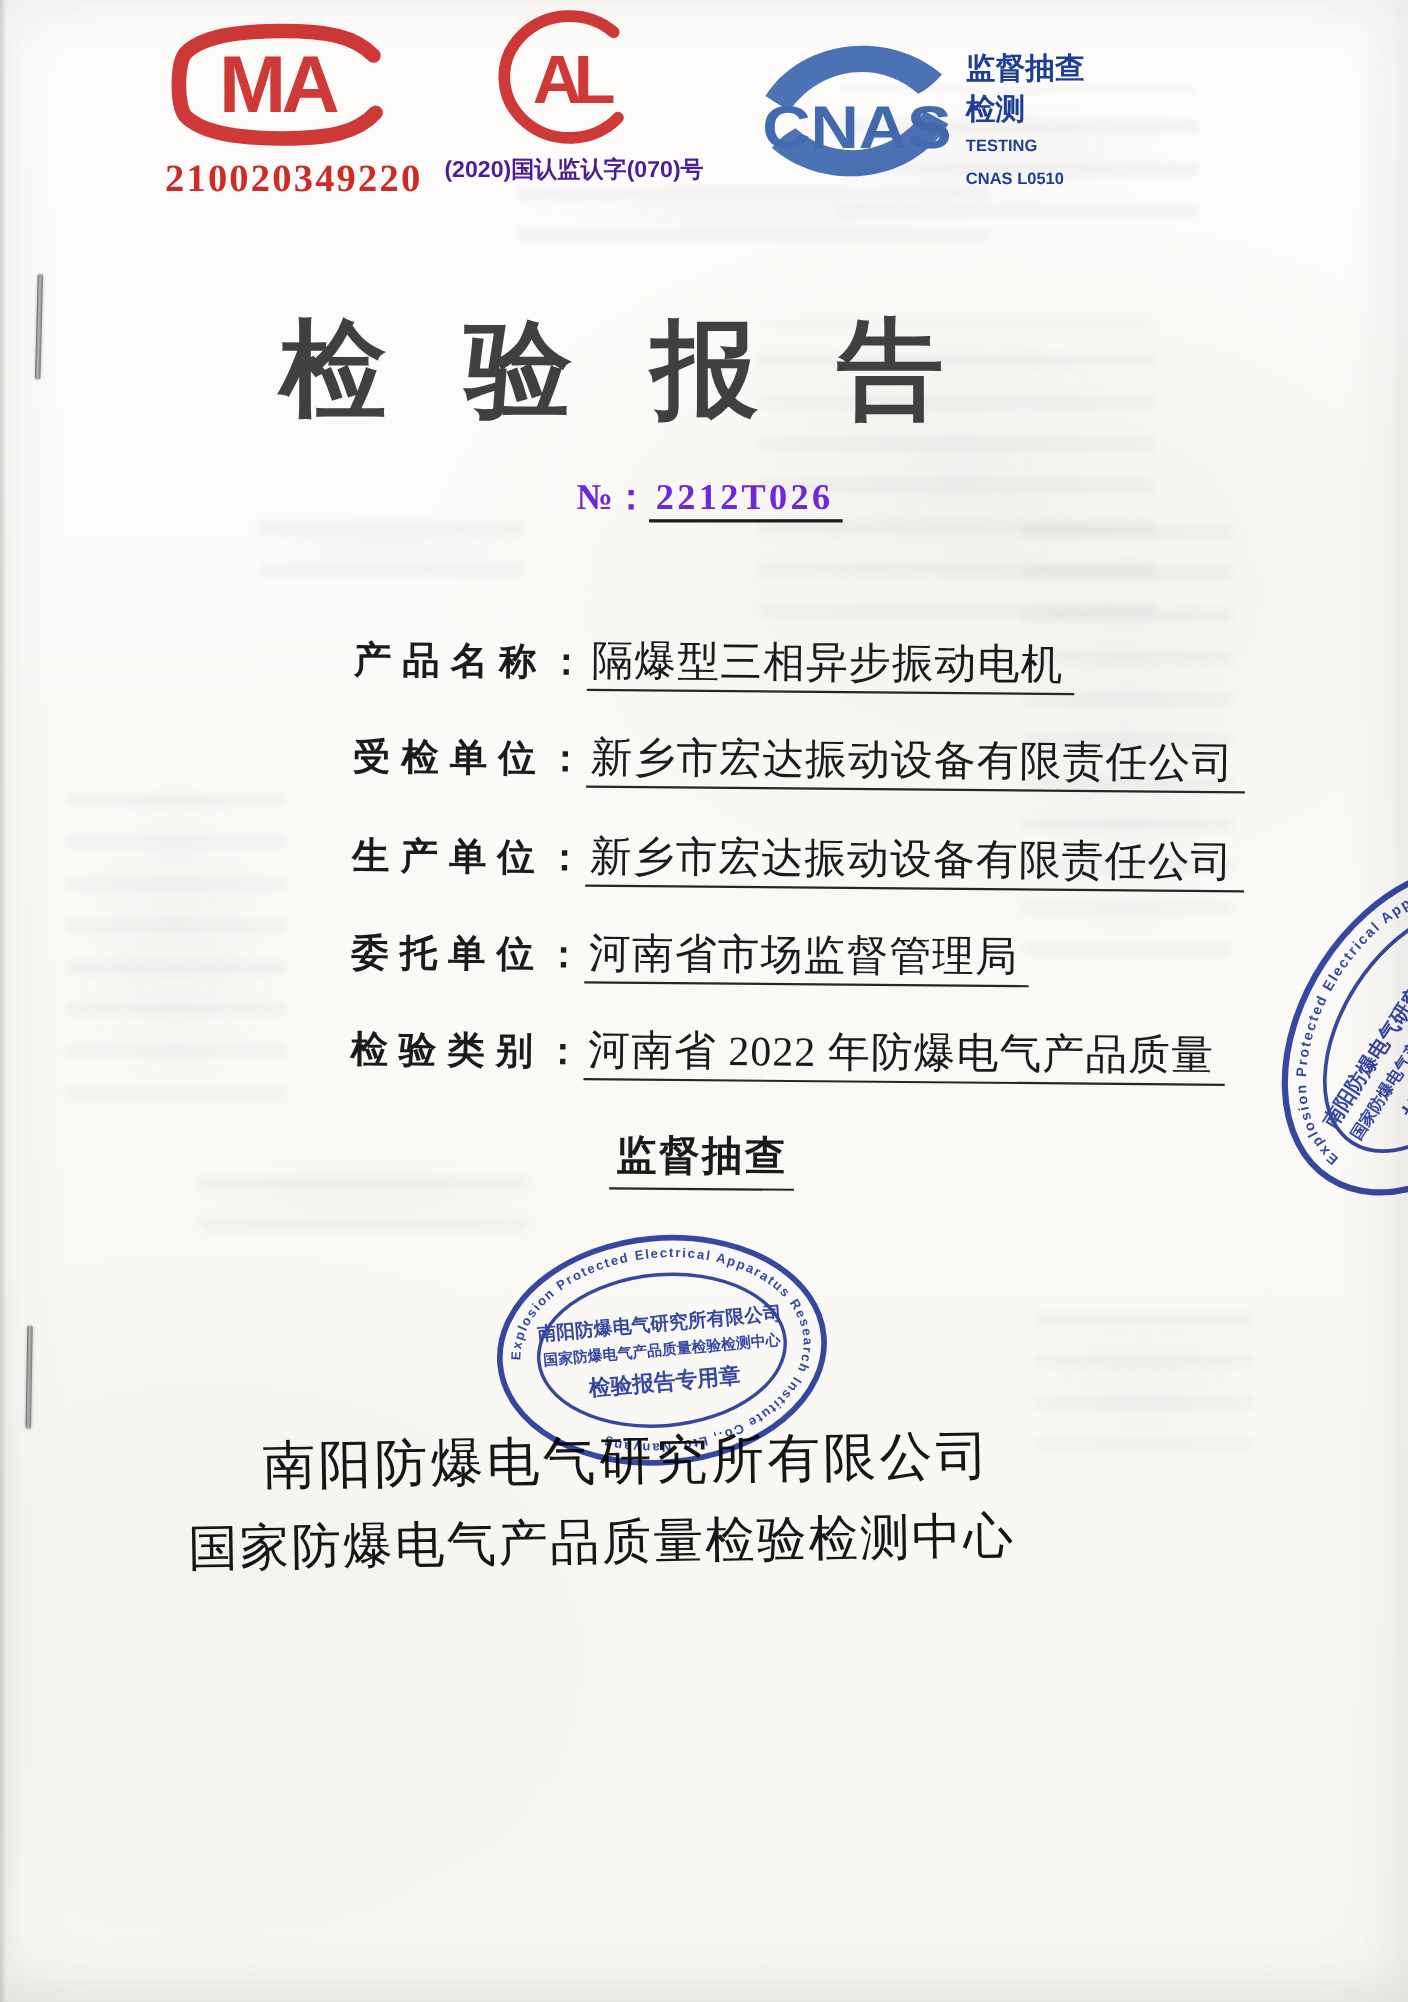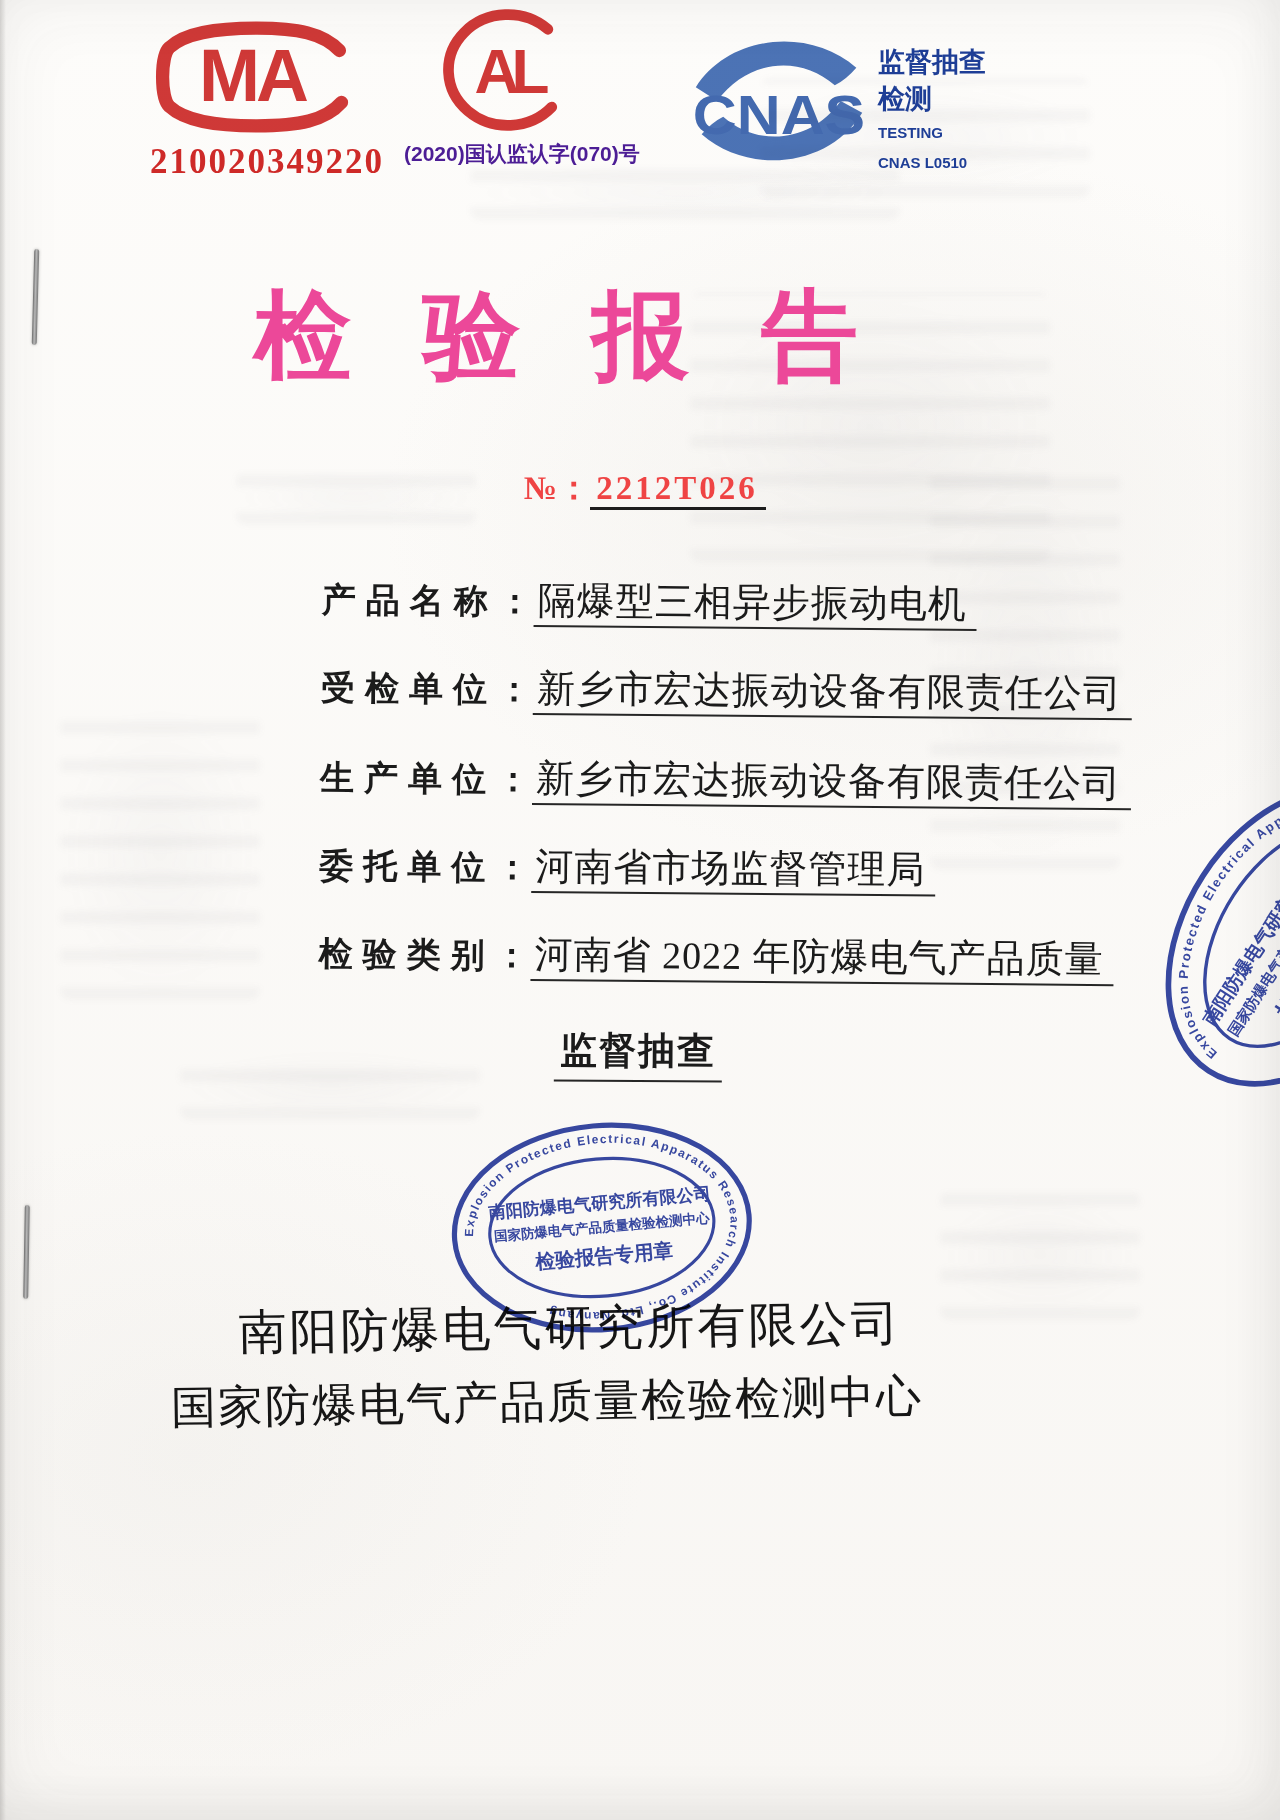--- a/index.html
+++ b/index.html
@@ -27,38 +27,38 @@
 
   .smudge{position:absolute;border-radius:10px;filter:blur(3px);opacity:.55;pointer-events:none;
     background:
       repeating-linear-gradient(0deg, rgba(128,126,134,0.10) 0 13px, rgba(128,126,134,0) 13px 38px),
       radial-gradient(closest-side, rgba(130,128,136,0.08), transparent);}
 
   
   .cma-wrap{position:absolute;left:150px;top:20px;width:214px;}
   .cma-number{margin-top:4px;text-align:center;color:#ce2a28;font-size:35px;
     letter-spacing:2px;font-weight:600;}
-  .cal-wrap{position:absolute;left:436px;top:6px;width:170px;text-align:left;}
+  .cal-wrap{position:absolute;left:436px;top:6px;width:170px;text-align:center;}
   .cal-caption{position:absolute;left:404px;top:140px;width:260px;color:#4c1d95;
     font-size:21px;font-weight:700;font-family:"Liberation Sans","DejaVu Sans",sans-serif;white-space:nowrap;}
   .cnas-wrap{position:absolute;left:686px;top:26px;width:186px;}
   .cnas-captions{position:absolute;left:878px;top:44px;color:#1e3e96;
     font-family:"Liberation Sans","DejaVu Sans",sans-serif;font-weight:700;}
   .cnas-captions .c1,.cnas-captions .c2{font-size:27px;line-height:37px;}
   .cnas-captions .c3,.cnas-captions .c4{font-size:15px;line-height:30px;}
 
   .logo-ink{mix-blend-mode:multiply;opacity:.93;}
 
   
   .report-title{position:absolute;left:254px;top:272px;font-size:97px;font-weight:900;
-    color:#ec4899;letter-spacing:72px;white-space:nowrap;
+    color:#404040;letter-spacing:72px;white-space:nowrap;
     font-family:"Liberation Sans","DejaVu Sans",sans-serif;}
 
   
-  .no-line{position:absolute;left:524px;top:466px;font-size:33px;color:#ef4444;
+  .no-line{position:absolute;left:524px;top:430px;font-size:33px;color:#6d28d9;
     font-weight:600;white-space:nowrap;}
   .no-line .no-value{border-bottom:3px solid #1d1d1d;padding:0 8px 1px 6px;letter-spacing:3px;}
 
   
   .fields{position:absolute;left:0;top:0;width:1280px;transform:rotate(0.5deg);}
   .frow{position:absolute;left:327px;white-space:nowrap;color:#1b1b1b;}
   .frow .flabel{font-size:34px;letter-spacing:10px;font-weight:600;}
   .frow .fcolon{font-size:34px;font-weight:600;margin-right:2px;}
   .frow .fvalue{font-size:38px;font-weight:500;border-bottom:2.5px solid #262626;
     padding:0 10px 4px 4px;letter-spacing:1px;}

